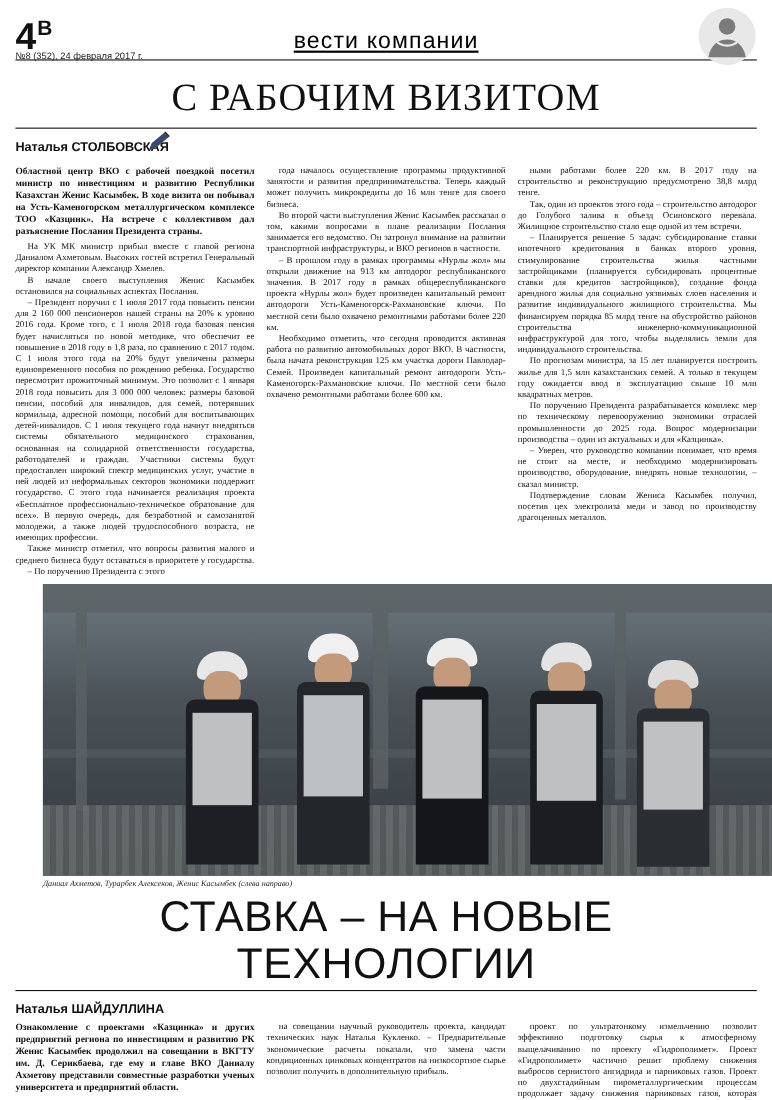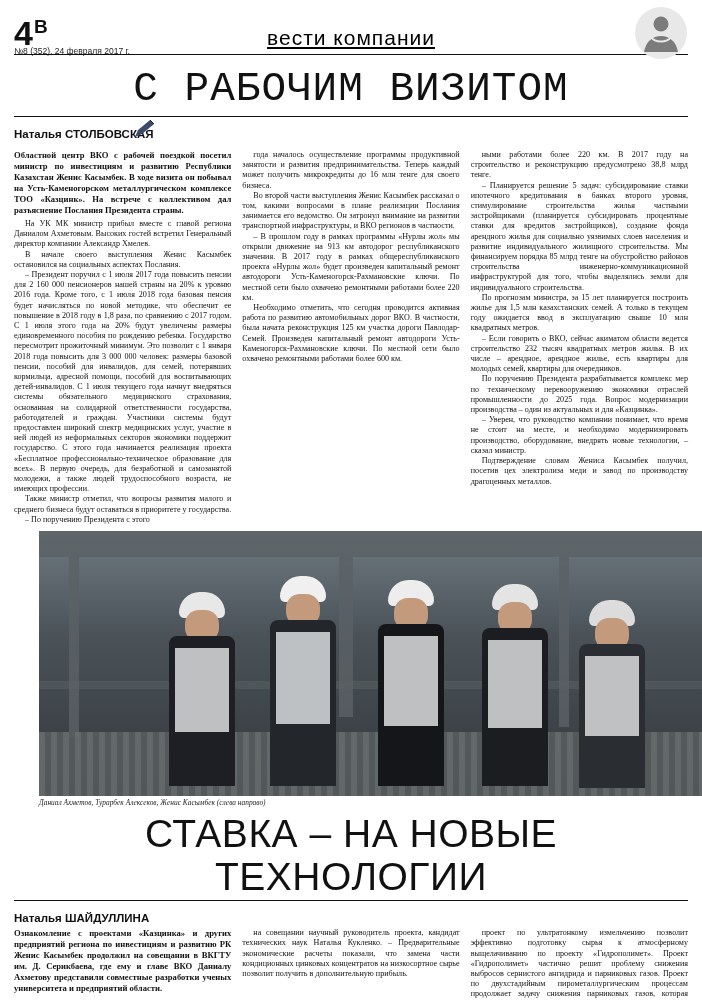--- a/index.html
+++ b/index.html
@@ -9,21 +9,21 @@
   
   .masthead{position:relative;height:56px;margin:6px 14px 0 14px;}
   .folio{position:absolute;left:0;top:2px;font-family:"Liberation Sans",sans-serif;font-weight:bold;font-size:34px;line-height:37px;letter-spacing:-1px;}
   .folio .b{font-size:19px;vertical-align:super;margin-left:2px;}
   .issue{position:absolute;left:0;top:40px;font-size:8.5px;font-family:"Liberation Sans",sans-serif;color:#222;}
   .mast-title{position:absolute;left:0;right:0;top:20px;text-align:center;font-family:"Liberation Sans",sans-serif;font-size:21px;letter-spacing:1px;color:#000000;text-decoration:underline;}
   .mast-rule{position:absolute;left:0;right:0;top:48px;border-top:1px solid #111;}
   .logo{position:absolute;right:0;top:0;width:54px;height:54px;}
 
   
-  .headline{margin:4px 14px 0 14px;text-align:center;font-family:Liberation Mono, monospace;font-weight:normal;font-size:41px;letter-spacing:1px;color:#111;line-height:46px;}
+  .headline{margin:4px 14px 0 14px;text-align:center;font-family:Liberation Serif, serif;font-weight:normal;font-size:35px;letter-spacing:1px;color:#111;line-height:46px;}
   .hrule{margin:4px 14px 0 14px;border-top:1px solid #111;}
 
   
   .byline-row{margin:7px 14px 0 14px;position:relative;height:22px;}
   .byline{font-family:"Liberation Sans",sans-serif;font-size:11.5px;font-weight:bold;color:#111;}
   .pen{position:absolute;left:118px;top:-6px;width:26px;height:22px;}
 
   
   .cols{margin:4px 14px 0 14px;display:flex;gap:11px;}
   .col{width:220px;font-size:8.1px;line-height:10.2px;text-align:justify;}
@@ -93,23 +93,23 @@
       <p>– По поручению Президента с этого</p>
     </div>
     <div class="col">
       <p>года началось осуществление программы продуктивной занятости и развития предпринимательства. Теперь каждый может получить микрокредиты до 16 млн тенге для своего бизнеса.</p>
       <p>Во второй части выступления Женис Касымбек рассказал о том, какими вопросами в плане реализации Послания занимается его ведомство. Он затронул внимание на развитии транспортной инфраструктуры, и ВКО регионов в частности.</p>
       <p>– В прошлом году в рамках программы «Нурлы жол» мы открыли движение на 913 км автодорог республиканского значения. В 2017 году в рамках общереспубликанского проекта «Нурлы жол» будет произведен капитальный ремонт автодороги Усть-Каменогорск-Рахмановские ключи. По местной сети было охвачено ремонтными работами более 220 км.</p>
       <p>Необходимо отметить, что сегодня проводится активная работа по развитию автомобильных дорог ВКО. В частности, была начата реконструкция 125 км участка дороги Павлодар-Семей. Произведен капитальный ремонт автодороги Усть-Каменогорск-Рахмановские ключи. По местной сети было охвачено ремонтными работами более 600 км.</p>
     </div>
     <div class="col">
       <p>ными работами более 220 км. В 2017 году на строительство и реконструкцию предусмотрено 38,8 млрд тенге.</p>
+      <p>Так, один из проектов этого года – строительство автодорог до Голубого залива в объезд Осиновского перевала. Жилищное строительство стало еще одной из тем встречи.</p>
       <p>– Планируется решение 5 задач: субсидирование ставки ипотечного кредитования в банках второго уровня, стимулирование строительства жилья частными застройщиками (планируется субсидировать процентные ставки для кредитов застройщиков), создание фонда арендного жилья для социально уязвимых слоев населения и развитие индивидуального жилищного строительства. Мы финансируем порядка 85 млрд тенге на обустройство районов строительства инженерно-коммуникационной инфраструктурой для того, чтобы выделялись земли для индивидуального строительства.</p>
       <p>По прогнозам министра, за 15 лет планируется построить жилье для 1,5 млн казахстанских семей. А только в текущем году ожидается ввод в эксплуатацию свыше 10 млн квадратных метров.</p>
-      <p>– Если говорить о ВКО, сейчас акиматом области ведется строительство 232 тысяч квадратных метров жилья. В их числе – арендное, арендное жилье, есть квартиры для молодых семей, квартиры для очередников.</p>
       <p>По поручению Президента разрабатывается комплекс мер по техническому перевооружению экономики отраслей промышленности до 2025 года. Вопрос модернизации производства – один из актуальных и для «Казцинка».</p>
       <p>– Уверен, что руководство компании понимает, что время не стоит на месте, и необходимо модернизировать производство, оборудование, внедрять новые технологии, – сказал министр.</p>
       <p>Подтверждение словам Жениса Касымбек получил, посетив цех электролиза меди и завод по производству драгоценных металлов.</p>
     </div>
   </div>
 
   <div class="photo-wrap">
     <div class="photo">
       <div class="sky"></div>
       <div class="beam" style="left:0;top:0;width:674px;height:26px;"></div>

